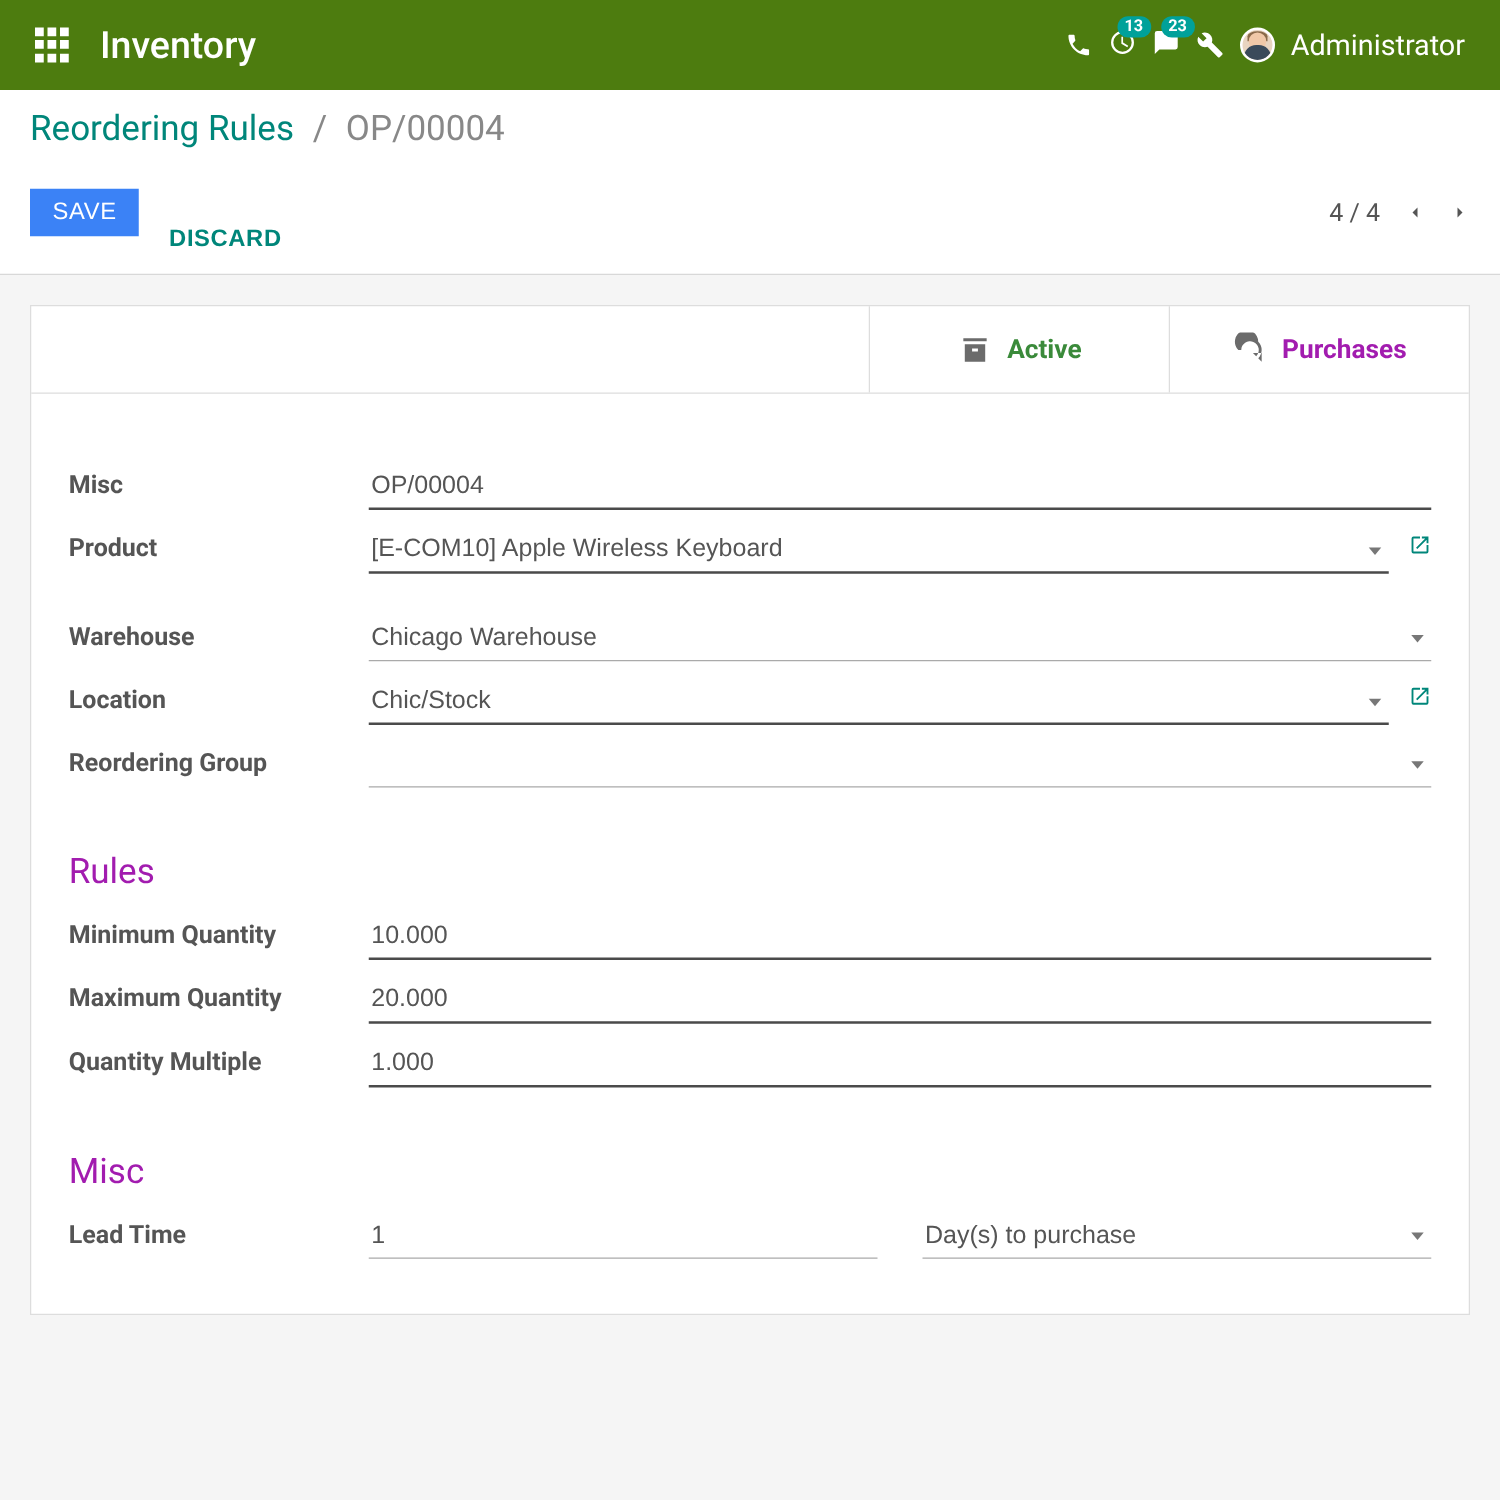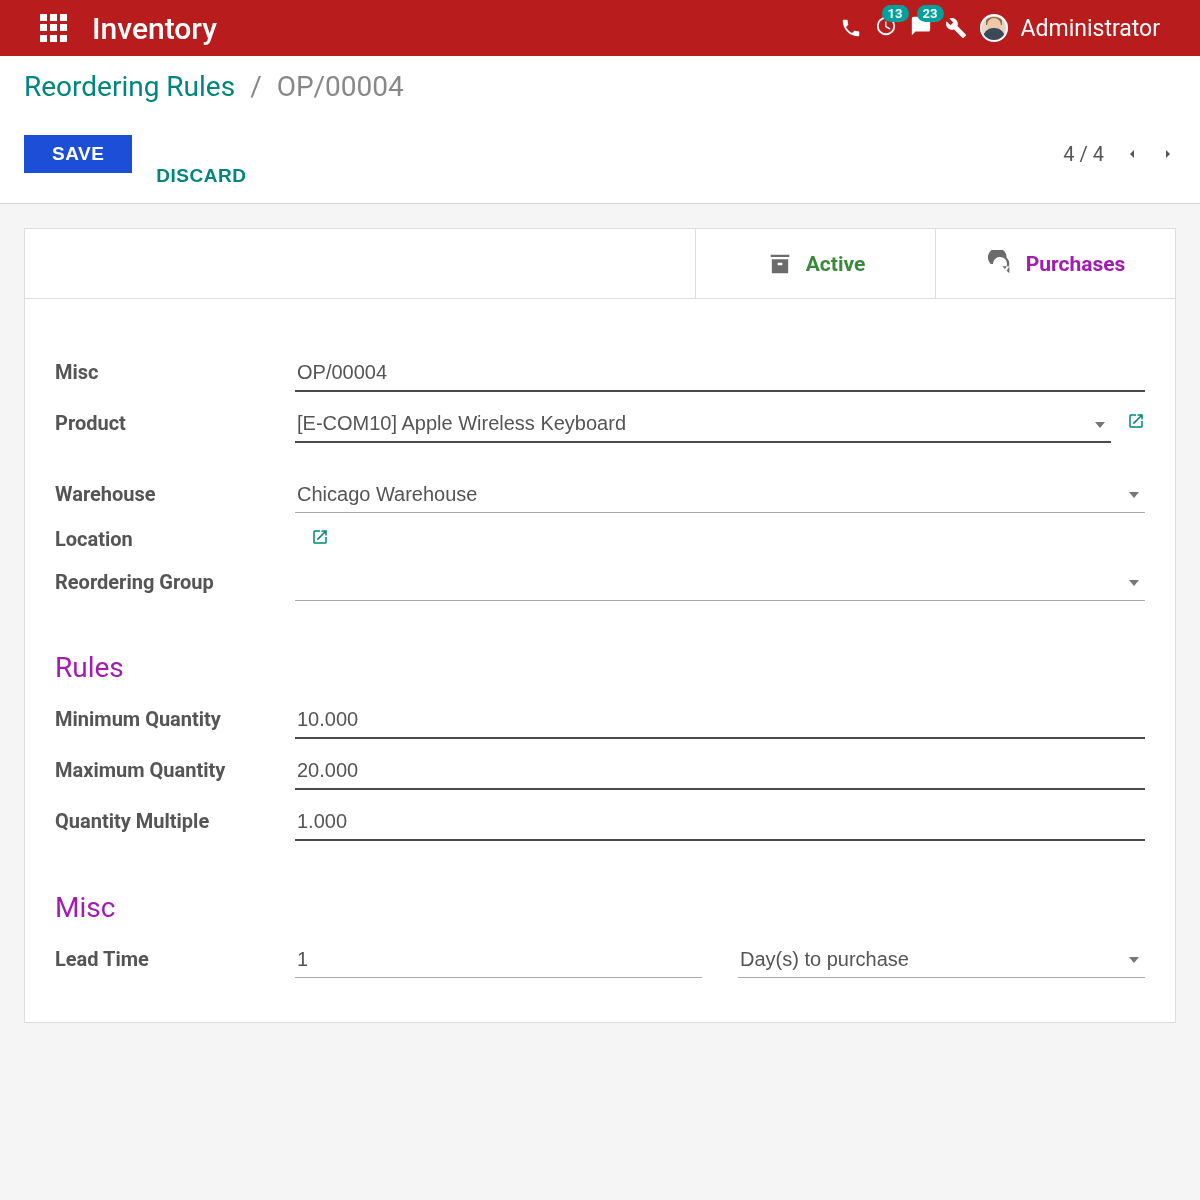--- a/index.html
+++ b/index.html
@@ -1,40 +1,40 @@
 <!DOCTYPE html>
 <html><head>
 <meta charset="utf-8">
 <style>
 * { box-sizing: border-box; margin: 0; padding: 0; }
 body { font-family: -apple-system, BlinkMacSystemFont, "Segoe UI", Roboto, "Helvetica Neue", Arial, sans-serif; background: #f5f5f5; width: 1200px; height: 1200px; overflow: hidden; }
 
 
-.navbar { background: #b91c1c; height: 56px; display: flex; align-items: center; padding: 0 40px; color: white; }
+.navbar { background: #4d7c0f; height: 72px; display: flex; align-items: center; padding: 0 28px; color: white; }
 .navbar-apps { width: 28px; height: 28px; display: flex; flex-wrap: wrap; gap: 3px; margin-right: 24px; cursor: pointer; }
 .navbar-apps span { width: 7px; height: 7px; background: white; }
 .navbar-title { font-size: 30px; font-weight: 500; flex: 1; }
 .navbar-right { display: flex; align-items: center; gap: 13px; }
 .nav-icon { width: 22px; height: 22px; fill: white; cursor: pointer; }
 .badge-wrap { position: relative; cursor: pointer; }
 .badge { position: absolute; top: -10px; right: -12px; background: #00a19a; color: white; font-size: 13px; font-weight: 700; padding: 1px 6px; border-radius: 10px; }
 .avatar { width: 28px; height: 28px; border-radius: 50%; background: #e8d4c0; border: 2px solid white; overflow: hidden; position: relative; }
 .avatar-body { position: absolute; bottom: -2px; left: 50%; transform: translateX(-50%); width: 22px; height: 14px; background: #3a4a5a; border-radius: 10px 10px 0 0; }
 .avatar-head { position: absolute; top: 2px; left: 50%; transform: translateX(-50%); width: 14px; height: 14px; background: #f0c8a8; border-radius: 50%; }
 .avatar-hair { position: absolute; top: 1px; left: 50%; transform: translateX(-50%); width: 16px; height: 8px; background: #8a6a4a; border-radius: 50% 50% 0 0; }
 .user-label { font-size: 23px; cursor: pointer; }
 
 
 .control-panel { background: white; padding: 14px 24px 16px; border-bottom: 1px solid #d8d8d8; }
 .breadcrumb { font-size: 28px; margin-bottom: 18px; }
 .breadcrumb-link { color: #00867a; cursor: pointer; }
 .breadcrumb-sep { color: #888; margin: 0 8px; }
 .breadcrumb-current { color: #888; }
 .cp-row { display: flex; align-items: center; }
-.btn-primary { background: #1d4ed8; color: white; border: none; padding: 8px 28px; font-size: 19px; font-weight: 700; cursor: pointer; margin-right: 24px; letter-spacing: .5px; }
+.btn-primary { background: #3b82f6; color: white; border: none; padding: 8px 18px; font-size: 19px; font-weight: 400; cursor: pointer; margin-right: 24px; letter-spacing: .5px; }
 .btn-link { background: none; border: none; color: #00867a; font-size: 19px; font-weight: 700; cursor: pointer; letter-spacing: .5px; margin-top: 44px; }
 .pager { margin-left: auto; display: flex; align-items: center; gap: 20px; color: #555; font-size: 20px; }
 .pager-arrow { width: 16px; height: 16px; fill: #555; cursor: pointer; }
 
 
 .sheet-wrap { padding: 24px; }
 .sheet { background: white; border: 1px solid #ddd; }
 .button-box { display: flex; justify-content: flex-end; border-bottom: 1px solid #ddd; }
 .stat-btn { border-left: 1px solid #ddd; height: 69px; width: 240px; display: flex; align-items: center; justify-content: center; gap: 12px; cursor: pointer; }
 .stat-icon { width: 28px; height: 28px; fill: #6b6b6b; flex-shrink: 0; }
@@ -158,20 +158,24 @@
 
       <div class="field-row">
         <div class="field-label">Warehouse</div>
         <div class="field-input-wrap">
           <input class="field-input" value="Chicago Warehouse" style="">
           <div class="field-caret"></div>
         </div>
       </div>
       <div class="field-row">
         <div class="field-label">Location</div>
+        <div class="field-input-wrap">
+          <input class="field-input required" value="Chic/Stock" style="">
+          <div class="field-caret"></div>
+        </div>
         <svg class="ext-link" viewBox="0 0 24 24">
             <path d="M14 3v2h3.59L7.76 14.83l1.41 1.41L19 6.41V10h2V3h-7zM19 19H5V5h7V3H5a2 2 0 00-2 2v14a2 2 0 002 2h14a2 2 0 002-2v-7h-2v7z"></path>
           </svg>
       </div>
       <div class="field-row">
         <div class="field-label">Reordering Group</div>
         <div class="field-input-wrap">
           <input class="field-input" value="" style="">
           <div class="field-caret"></div>
         </div>

